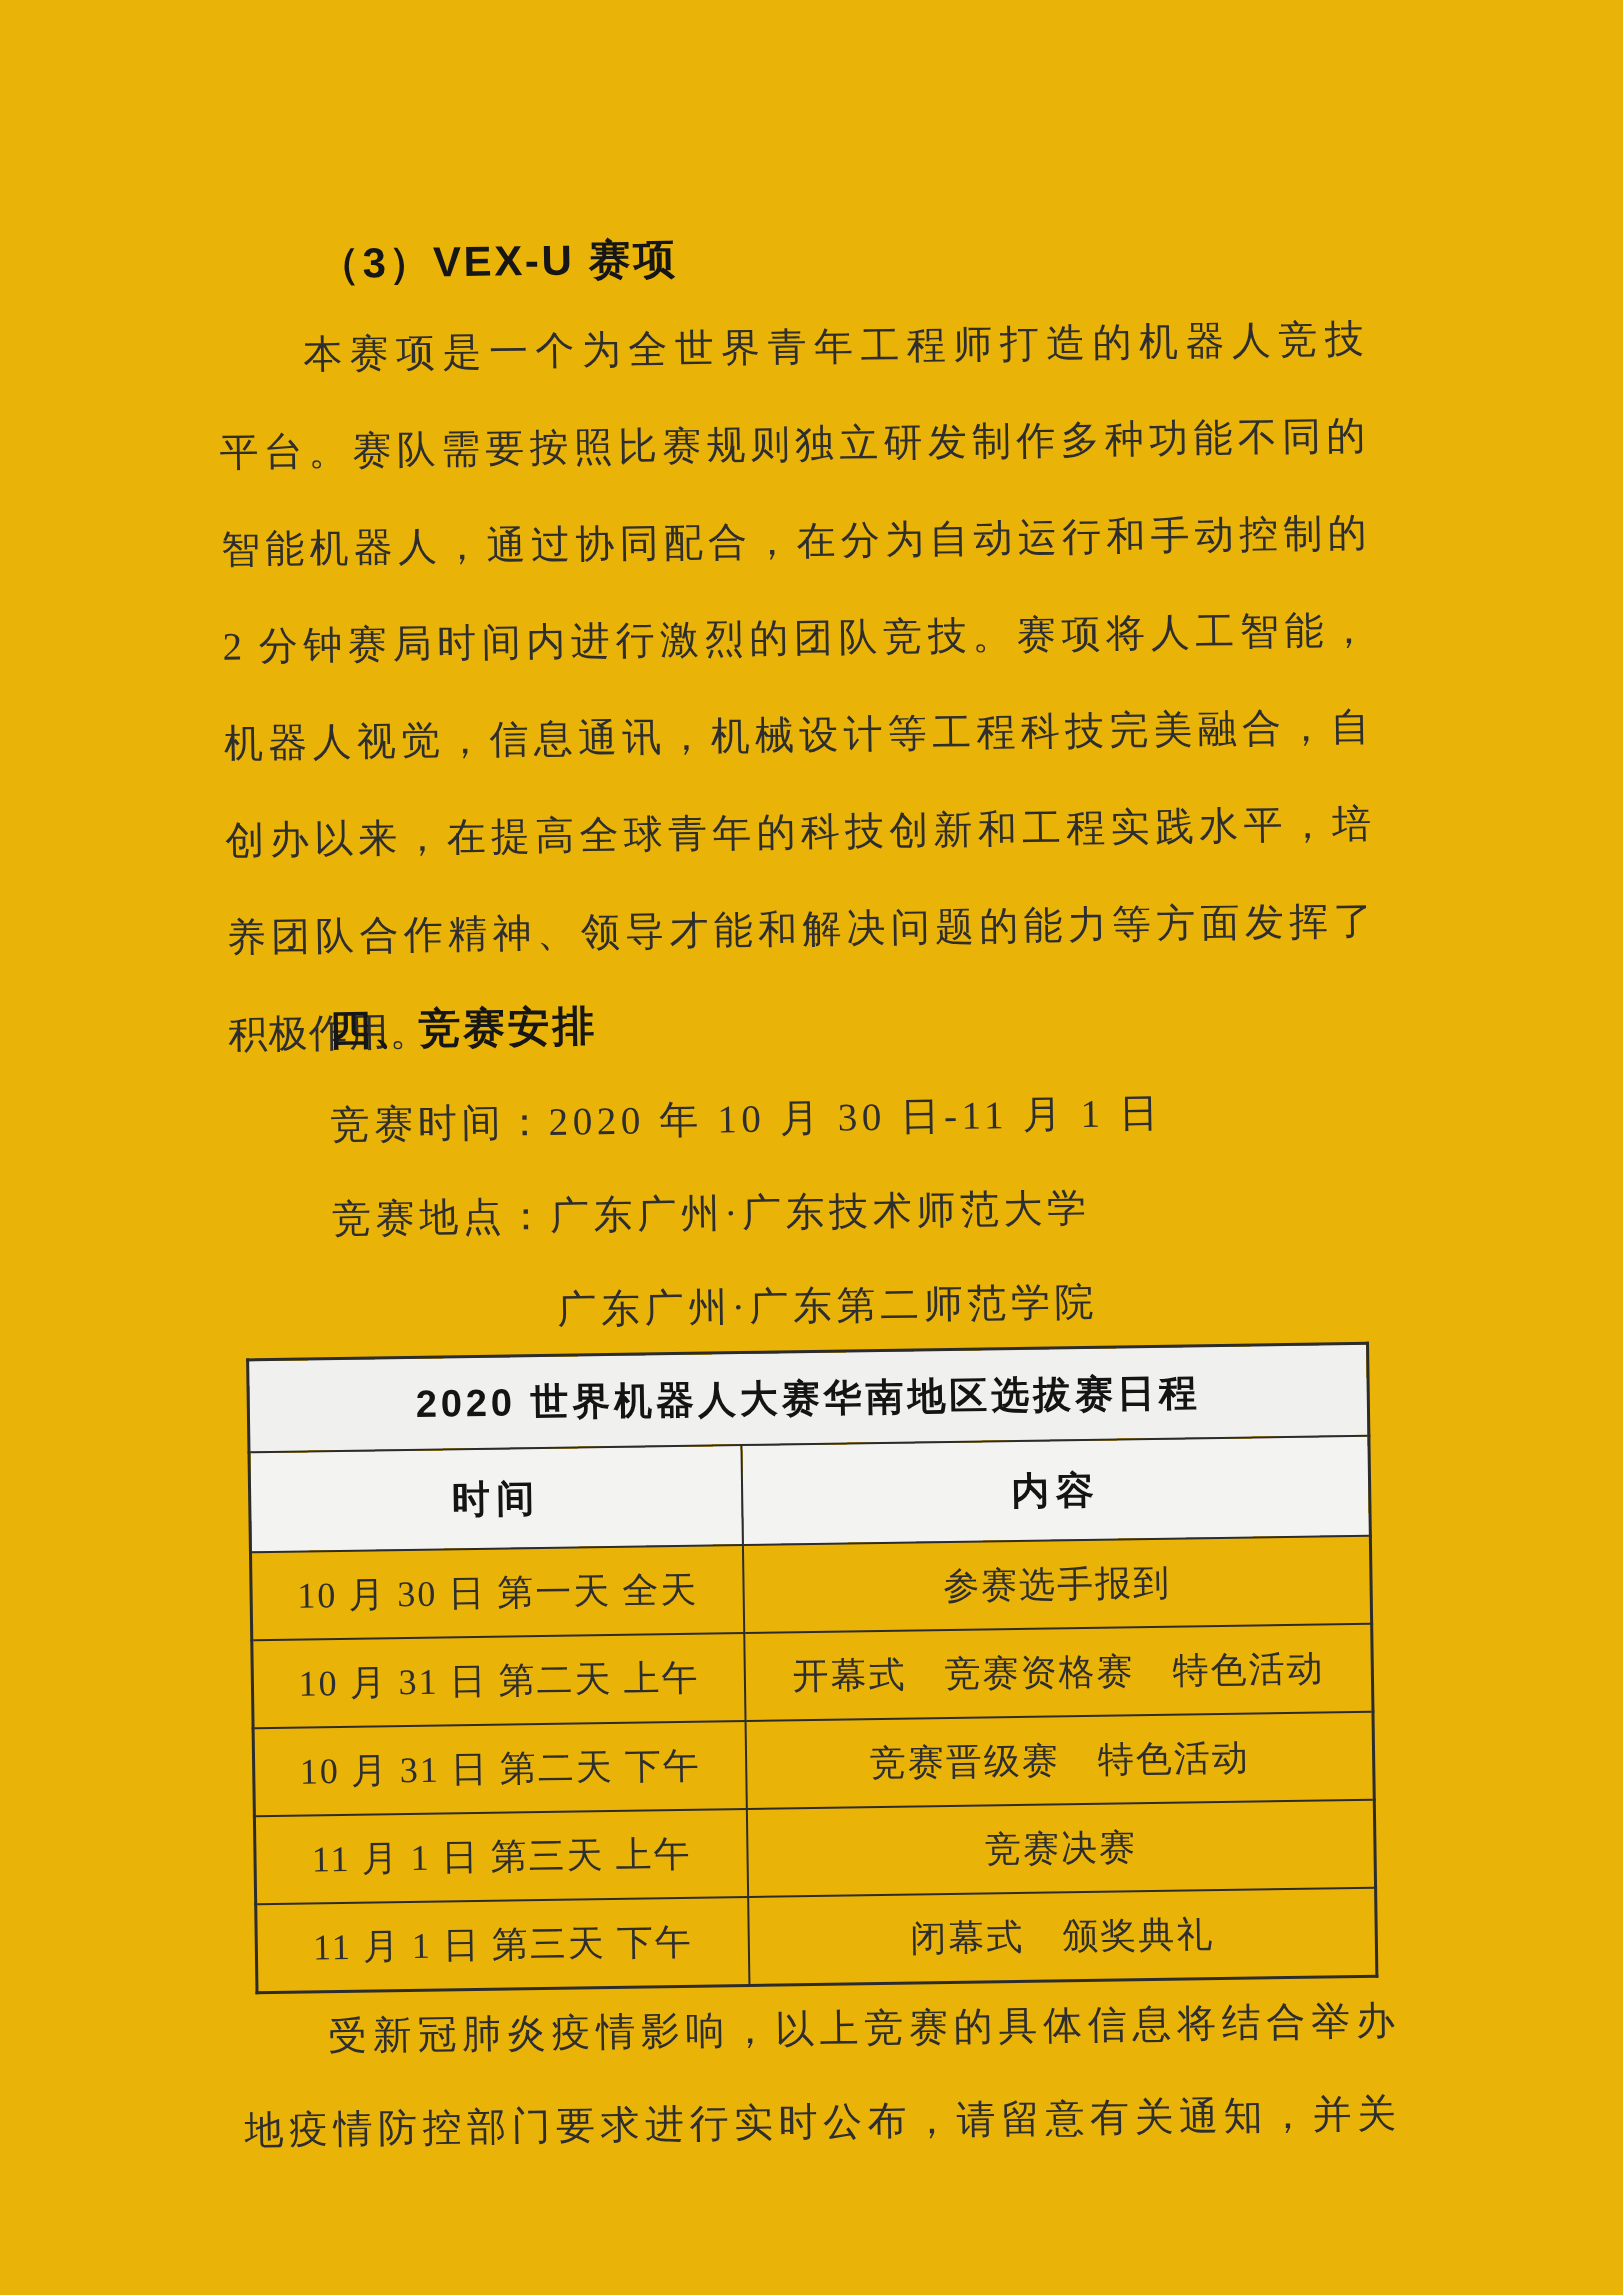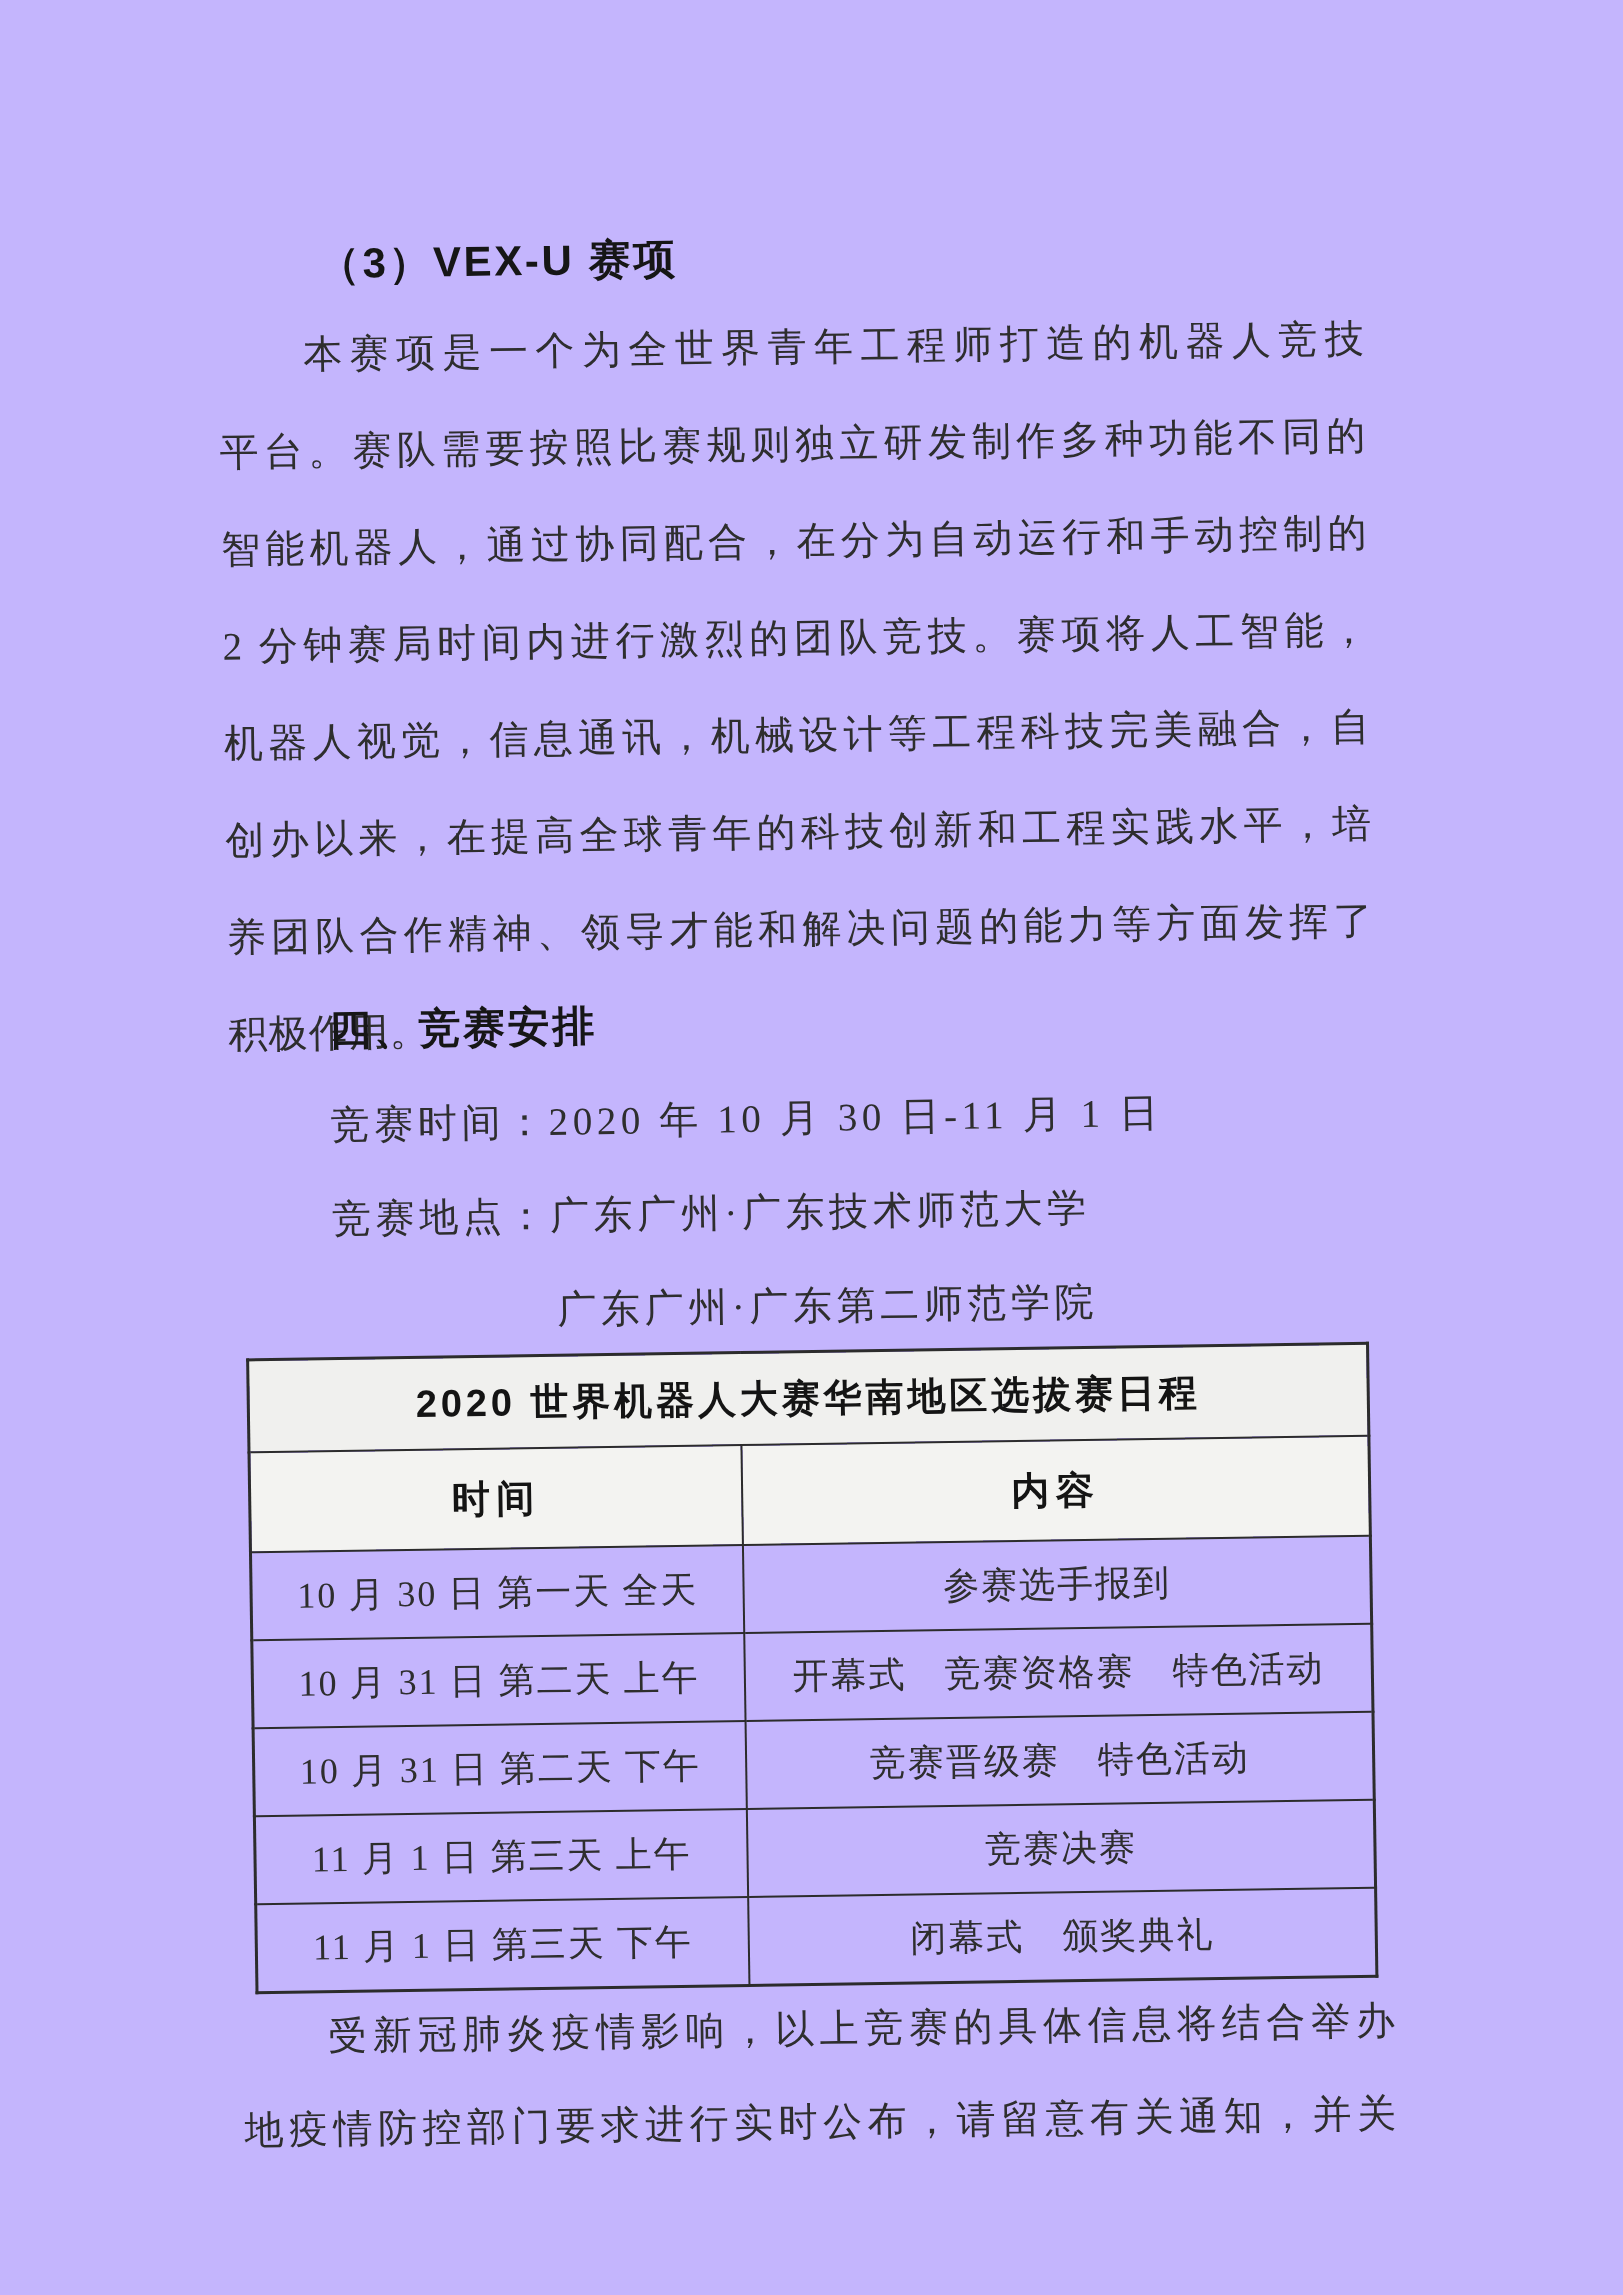--- a/index.html
+++ b/index.html
@@ -11,21 +11,21 @@
     width: 1623px;
     height: 2295px;
     position: relative;
     overflow: hidden;
     font-family: "Liberation Serif", serif;
     color: #2e2e2e;
   }
   .page {
     position: absolute;
     inset: 0;
-    background: #c4b5fd;
+    background: #eab308;
   }
   
   .scan {
     position: absolute;
     inset: 0;
     transform: rotate(-0.85deg);
     transform-origin: 812px 1145px;
   }
 
   .heading {

